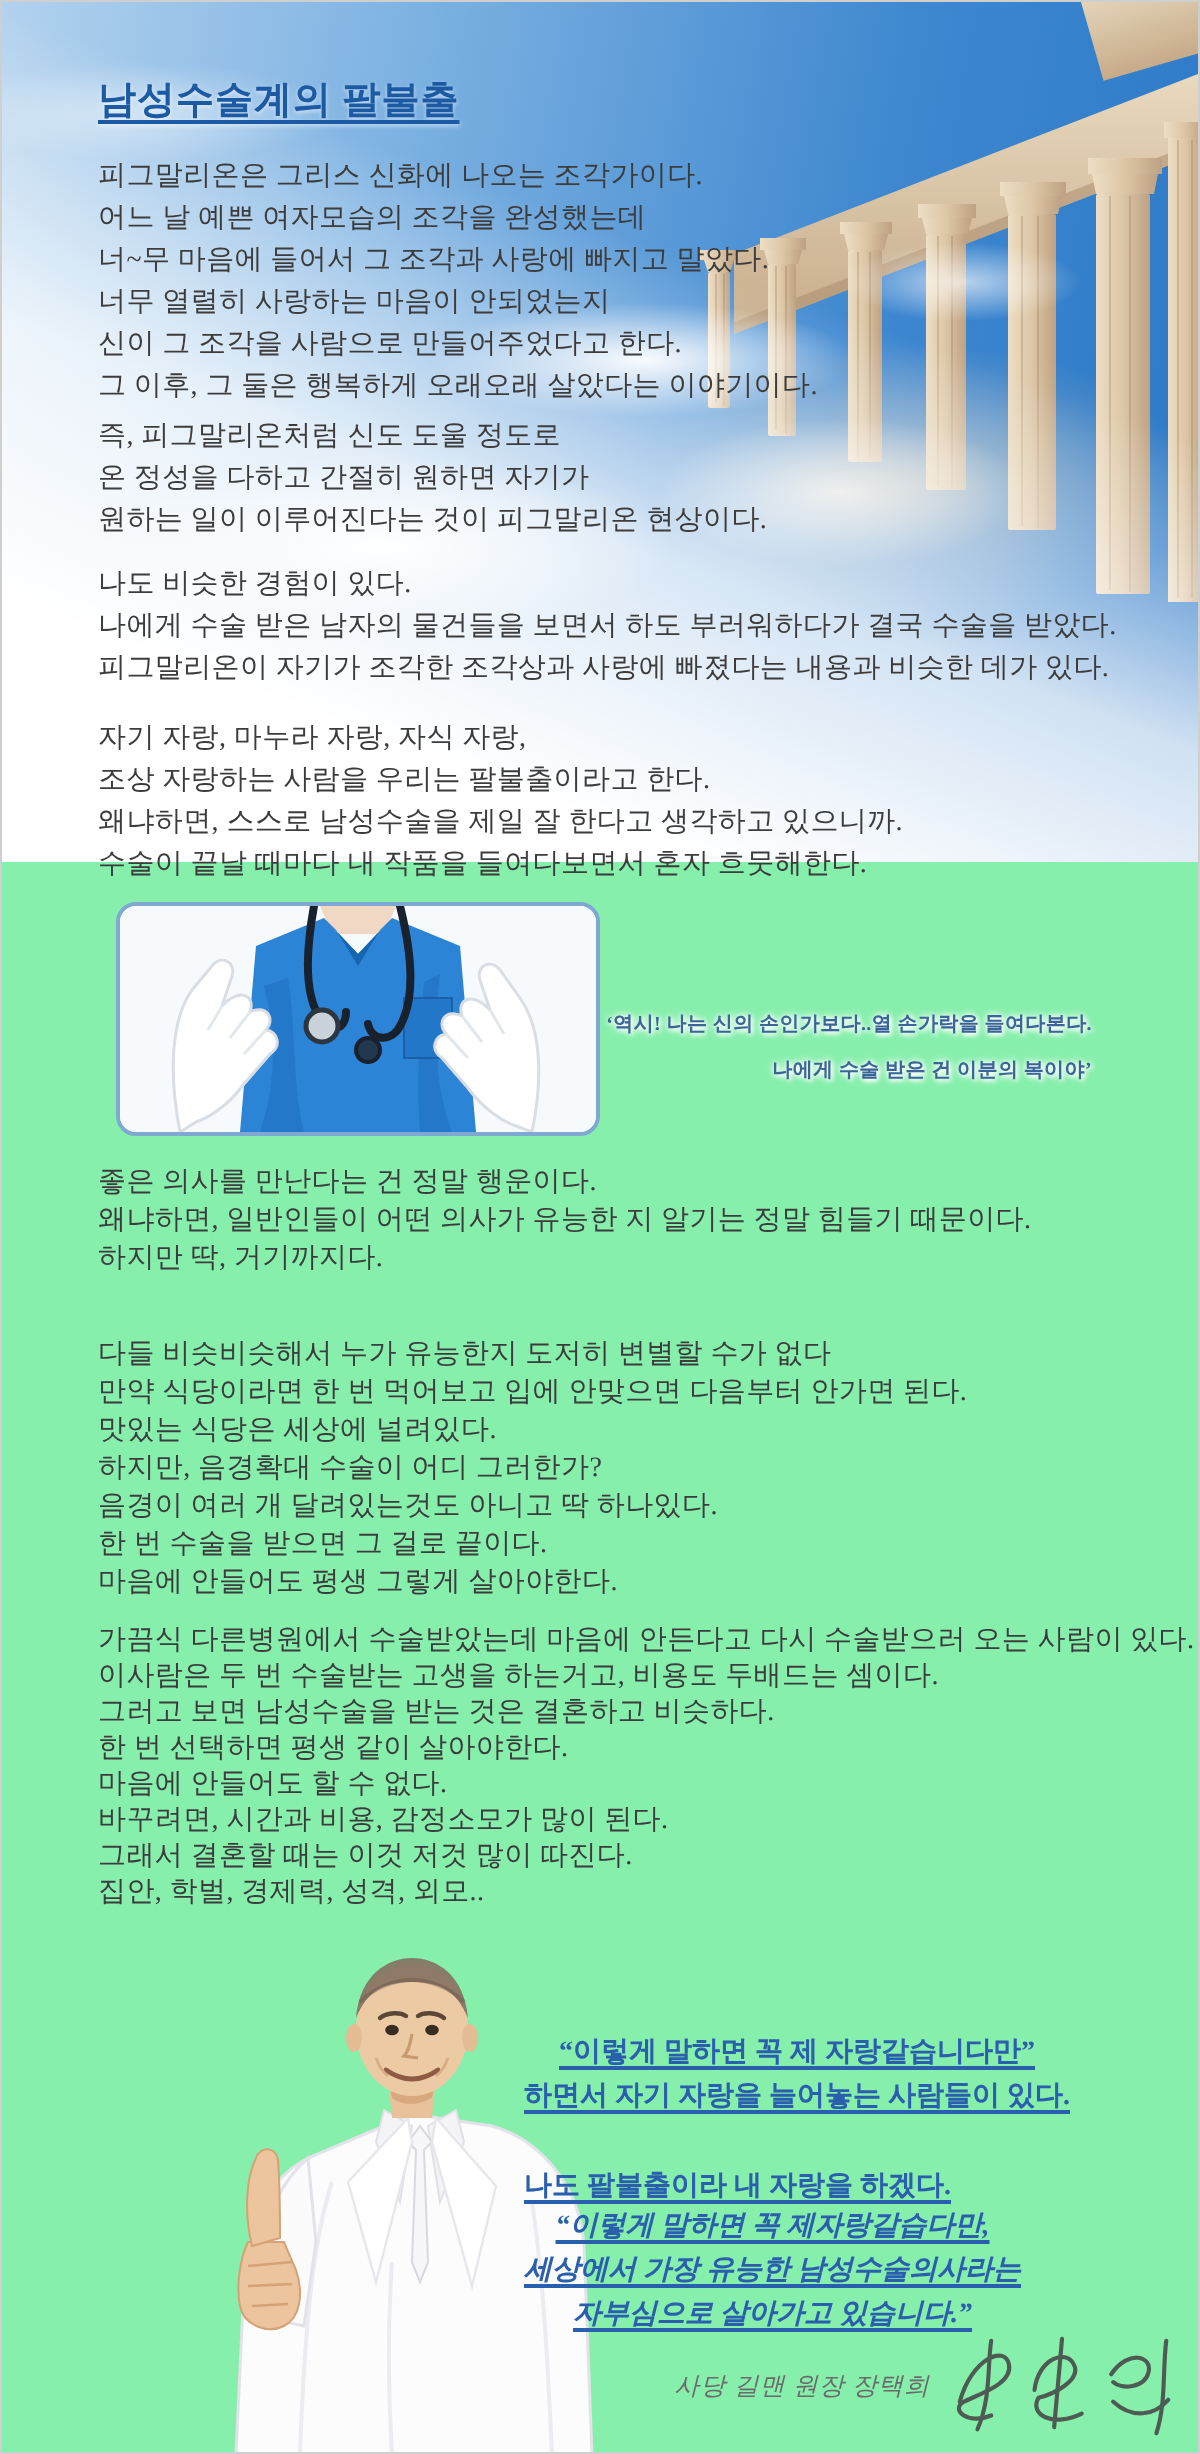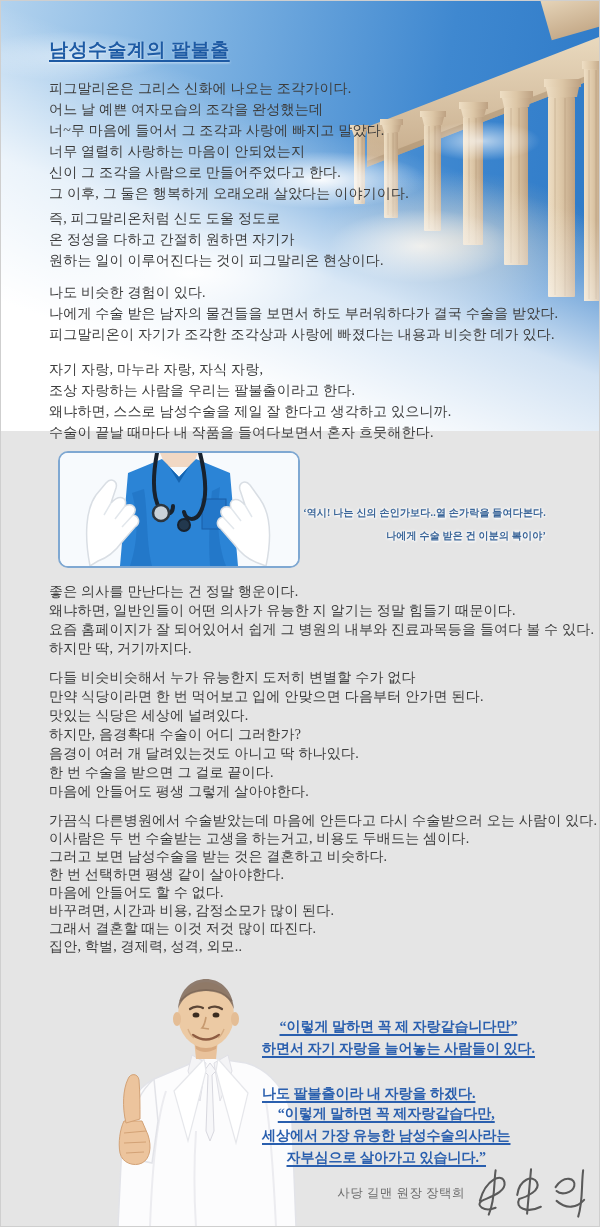--- a/index.html
+++ b/index.html
@@ -1,18 +1,18 @@
 <!DOCTYPE html>
 <html><head>
 <meta charset="utf-8">
 <style>
   html,body{margin:0;padding:0;background:#ffffff;}
   .page{
     position:relative;width:600px;height:1227px;margin:0;
-    background:#e5e5e5;border:1px solid #cfcfcf;box-sizing:border-box;
+    background:#86efac;border:1px solid #cfcfcf;box-sizing:border-box;
     overflow:hidden;
     font-family:"Liberation Serif","DejaVu Serif",serif;
     color:#3c3c3c;
   }
   
   .hero{position:absolute;left:0;top:0;width:100%;height:430px;overflow:hidden;
     background:linear-gradient(100deg,#b2d2ee 0%,#7fb3e2 30%,#3f88d0 68%,#2a77c6 100%);}
   .columns{position:absolute;right:0;top:0;width:260px;height:300px;}
   .cloud{position:absolute;pointer-events:none;}
   .cl1{left:205px;top:148px;width:230px;height:62px;
@@ -49,23 +49,23 @@
   .caption{position:absolute;right:53px;top:500px;z-index:4;text-align:right;
     font-size:10px;font-weight:bold;color:#3a6598;letter-spacing:.2px;}
   .caption .ln{line-height:23px;height:23px;white-space:nowrap;
     text-shadow:0 0 3px #fff,0 0 4px #fff,1px 1px 2px rgba(255,255,255,.95);}
   
   .portrait{position:absolute;left:95px;top:970px;width:250px;height:256px;z-index:1;}
   
   .quote{position:absolute;left:261px;z-index:3;font-size:14px;font-weight:bold;color:#2a5fae;}
   .quote .qln{line-height:22px;height:22px;white-space:nowrap;
     text-decoration:underline;text-decoration-thickness:1.5px;text-underline-offset:3px;text-align:center;}
-  .q1{top:1015px;} .q2{top:1070px;margin-top:12px;} .q3{top:1102px;}
-  
-  .sig{position:absolute;right:8px;top:1166px;z-index:3;display:flex;align-items:center;gap:8px;}
+  .q1{top:1015px;} .q2{top:1070px;margin-top:12px;} .q3{top:1102px;font-style:italic;}
+  
+  .sig{position:absolute;right:8px;top:1166px;z-index:3;display:flex;align-items:center;gap:8px;font-style:italic;}
   .sig-label{font-size:12.5px;color:#6b6b6b;letter-spacing:.5px;white-space:nowrap;}
   .sig-script{width:118px;height:52px;}
 </style>
 </head>
 <body>
 
 <div class="page">
 
   <div class="hero">
     <svg class="columns" viewBox="0 0 260 300" xmlns="http://www.w3.org/2000/svg">
@@ -196,21 +196,20 @@
   </div>
 
   <div class="caption">
     <div class="ln">‘역시! 나는 신의 손인가보다..열 손가락을 들여다본다.</div>
     <div class="ln">나에게 수술 받은 건 이분의 복이야’</div>
   </div>
 
   <div class="para lh19 p5">
     <div class="ln">좋은 의사를 만난다는 건 정말 행운이다.</div>
     <div class="ln">왜냐하면, 일반인들이 어떤 의사가 유능한 지 알기는 정말 힘들기 때문이다.</div>
-    <div class="ln">요즘 홈페이지가 잘 되어있어서 쉽게 그 병원의 내부와 진료과목등을 들여다 볼 수 있다.</div>
     <div class="ln">하지만 딱, 거기까지다.</div>
   </div>
   <div class="para lh19 p6">
     <div class="ln">다들 비슷비슷해서 누가 유능한지 도저히 변별할 수가 없다</div>
     <div class="ln">만약 식당이라면 한 번 먹어보고 입에 안맞으면 다음부터 안가면 된다.</div>
     <div class="ln">맛있는 식당은 세상에 널려있다.</div>
     <div class="ln">하지만, 음경확대 수술이 어디 그러한가?</div>
     <div class="ln">음경이 여러 개 달려있는것도 아니고 딱 하나있다.</div>
     <div class="ln">한 번 수술을 받으면 그 걸로 끝이다.</div>
     <div class="ln">마음에 안들어도 평생 그렇게 살아야한다.</div>

